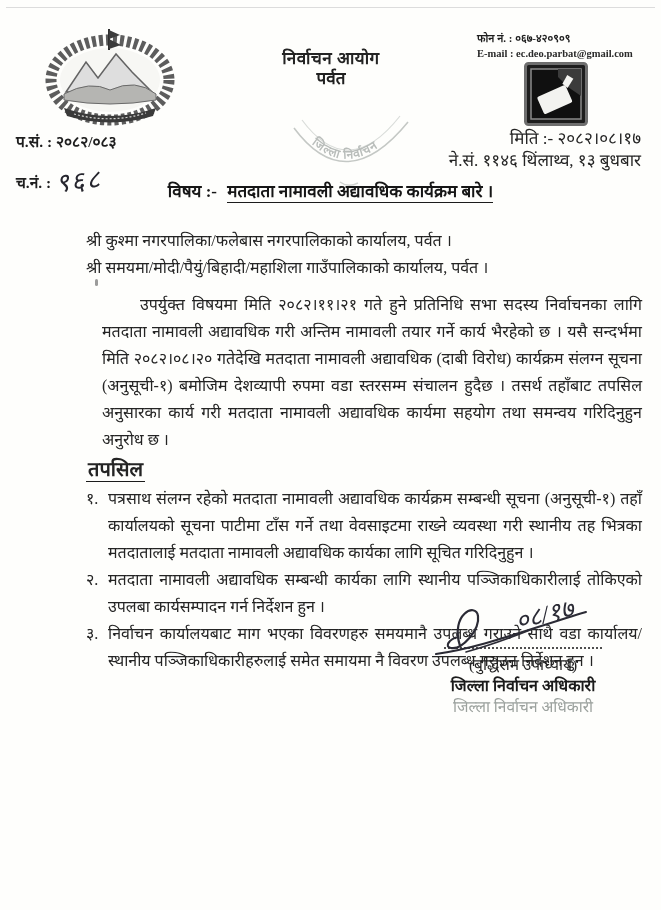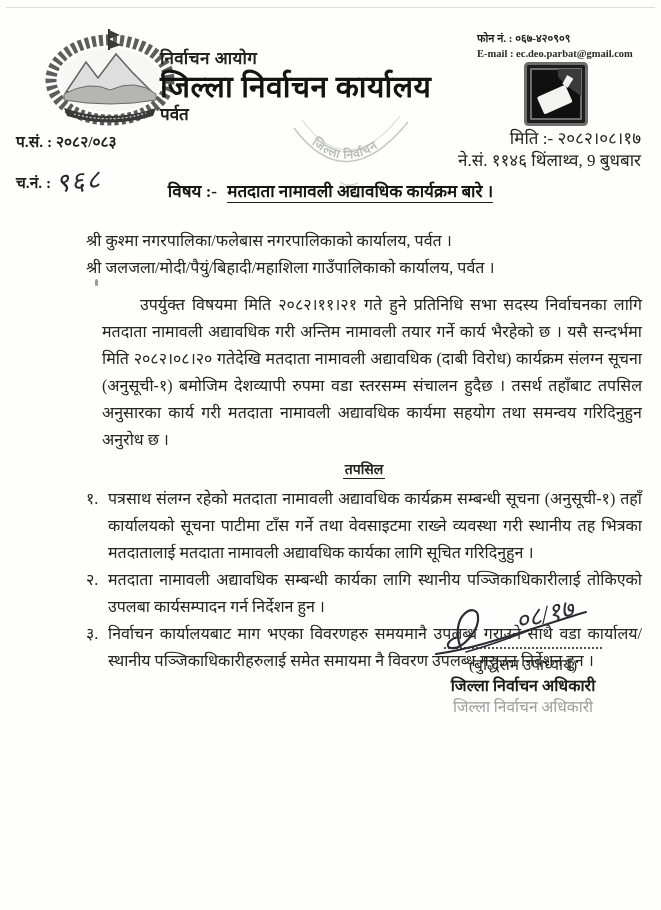--- a/index.html
+++ b/index.html
@@ -5,21 +5,21 @@
   html,body{margin:0;padding:0;background:#e8e8e8;}
   .page{
     position:relative;width:661px;height:910px;margin:0 auto;
     background:#fefefc;overflow:hidden;
     font-family:"Liberation Serif","DejaVu Serif",serif;color:#2b2b2b;
   }
   .top-edge-line{position:absolute;top:7px;left:6px;right:6px;height:1px;background:#dcdcdc;}
 
   
   .emblem{position:absolute;left:44px;top:26px;width:132px;height:100px;}
-  .header-center{position:absolute;left:160px;top:46px;width:366px;text-align:left;}
+  .header-center{position:absolute;left:148px;top:46px;width:366px;text-align:center;}
   .commission{font-size:17px;font-weight:bold;color:#242424;letter-spacing:.5px;}
   .office-name{font-size:30px;font-weight:bold;color:#141414;line-height:36px;letter-spacing:.5px;}
   .district{font-size:17px;font-weight:bold;color:#202020;line-height:20px;}
   .contact{position:absolute;left:477px;top:31px;width:180px;line-height:15px;}
   .phone{font-size:11px;font-weight:bold;color:#1d1d1d;}
   .email{font-size:10.5px;font-weight:bold;color:#2a2a2a;}
   .ec-logo{position:absolute;left:524px;top:62px;width:64px;height:64px;}
   .stamp-overlay{position:absolute;left:288px;top:90px;width:126px;height:100px;opacity:.62;pointer-events:none;}
 
   
@@ -33,21 +33,21 @@
 
   
   .subject-line{position:absolute;left:0;right:0;top:179px;text-align:center;font-size:17px;font-weight:bold;color:#161616;}
   .subject-text{border-bottom:1.6px solid #1c1c1c;padding-bottom:1px;margin-left:6px;}
 
   
   .letter-body{position:absolute;left:86px;top:227px;width:556px;font-size:16px;line-height:27px;color:#242424;font-family:Liberation Serif, serif;}
   .addressee{line-height:27px;}
   .ink-speck{position:absolute;left:9px;top:52px;width:3px;height:7px;background:#4a4a4a;opacity:.55;border-radius:2px;}
   .para{margin:10px 0 0 16px;text-indent:38px;text-align:justify;}
-  .tapasil-heading{text-align:center;font-weight:bold;font-size:14px;margin-top:3px;}
+  .tapasil-heading{font-weight:bold;font-size:20px;margin-top:3px;}
   .tapasil-heading span{border-bottom:1.6px solid #1c1c1c;padding:0 2px 1px 2px;}
   .tapasil-list{margin-top:2px;}
   .tapasil-item{display:flex;align-items:flex-start;}
   .item-number{width:22px;flex:0 0 22px;}
   .item-text{flex:1;text-align:justify;}
 
   
   .signature-block{position:absolute;right:18px;top:596px;width:240px;text-align:center;}
   .signature-art{display:block;margin:0 auto -16px auto;}
   .dotted-line{width:158px;margin:0 auto;border-bottom:2.2px dotted #4e4e4e;height:1px;}
@@ -67,21 +67,20 @@
     <path d="M22,66 L42,36 L54,52 L72,28 L88,46 L108,66 Z" fill="#dedede" stroke="#636363" stroke-width="1.5"></path>
     <path d="M20,68 Q46,54 66,64 Q92,52 112,68 L112,74 Q66,82 20,74 Z" fill="#b5b5b2" stroke="#6a6a6a" stroke-width="1"></path>
     <path d="M65,3 L65,24" stroke="#2f2f2f" stroke-width="2"></path>
     <path d="M65,4 L76,9 L65,13 L77,19 L65,23 Z" fill="#3c3c3c"></path>
     <path d="M20,82 Q66,98 112,82 L109,90 Q66,103 23,90 Z" fill="#3a3a3a"></path>
     <path d="M30,88 Q66,98 102,87" stroke="#d4d4d2" stroke-width="1.2" stroke-dasharray="2 2" fill="none"></path>
   </svg>
 
   <div class="header-center">
     <div class="commission">निर्वाचन आयोग</div>
-    <div class="office-name">जिल्ला निर्वाचन कार्यालय</div>
     <div class="district">पर्वत</div>
   </div>
 
   <svg class="stamp-overlay" viewBox="0 0 126 100">
     <path d="M6,38 Q58,108 120,32" fill="none" stroke="#a2a8a4" stroke-width="1.6"></path>
     <path d="M14,30 Q60,92 112,26" fill="none" stroke="#aab0ac" stroke-width="1.2" opacity="0.7"></path>
     <path id="stamp-arc" d="M18,48 Q60,92 108,42" fill="none"></path>
     <text font-size="12" fill="#8f9693" font-weight="bold" letter-spacing="1">
       <textPath href="#stamp-arc" startOffset="8">जिल्ला निर्वाचन</textPath>
     </text>
@@ -109,31 +108,31 @@
       <span>२०८२/०८३</span>
     </div>
     <div class="ref-line">
       <span>च.नं. :</span>
       <span class="handwritten-no">९६८</span>
     </div>
   </div>
 
   <div class="date-block">
     <div>मिति :- २०८२।०८।१७</div>
-    <div>ने.सं. ११४६ थिंलाथ्व, 9 बुधबार</div>
+    <div>ने.सं. ११४६ थिंलाथ्व, १३ बुधबार</div>
   </div>
 
   <div class="subject-line">
     <span>विषय :-</span>
     <span class="subject-text">मतदाता नामावली अद्यावधिक कार्यक्रम बारे ।</span>
   </div>
 
   <div class="letter-body">
     <div class="addressee">श्री कुश्मा नगरपालिका/फलेबास नगरपालिकाको कार्यालय, पर्वत ।</div>
-    <div class="addressee">श्री जलजला/मोदी/पैयुं/बिहादी/महाशिला गाउँपालिकाको कार्यालय, पर्वत ।</div>
+    <div class="addressee">श्री समयमा/मोदी/पैयुं/बिहादी/महाशिला गाउँपालिकाको कार्यालय, पर्वत ।</div>
     <div class="ink-speck"></div>
 
     <p class="para">उपर्युक्त विषयमा मिति २०८२।११।२१ गते हुने प्रतिनिधि सभा सदस्य निर्वाचनका लागि मतदाता नामावली अद्यावधिक गरी अन्तिम नामावली तयार गर्ने कार्य भैरहेको छ । यसै सन्दर्भमा मिति २०८२।०८।२० गतेदेखि मतदाता नामावली अद्यावधिक (दाबी विरोध) कार्यक्रम संलग्न सूचना (अनुसूची-१) बमोजिम देशव्यापी रुपमा वडा स्तरसम्म संचालन हुदैछ । तसर्थ तहाँबाट तपसिल अनुसारका कार्य गरी मतदाता नामावली अद्यावधिक कार्यमा सहयोग तथा समन्वय गरिदिनुहुन अनुरोध छ ।</p>
 
     <div class="tapasil-heading">
       <span>तपसिल</span>
     </div>
 
     <div class="tapasil-list">
       <div class="tapasil-item">

